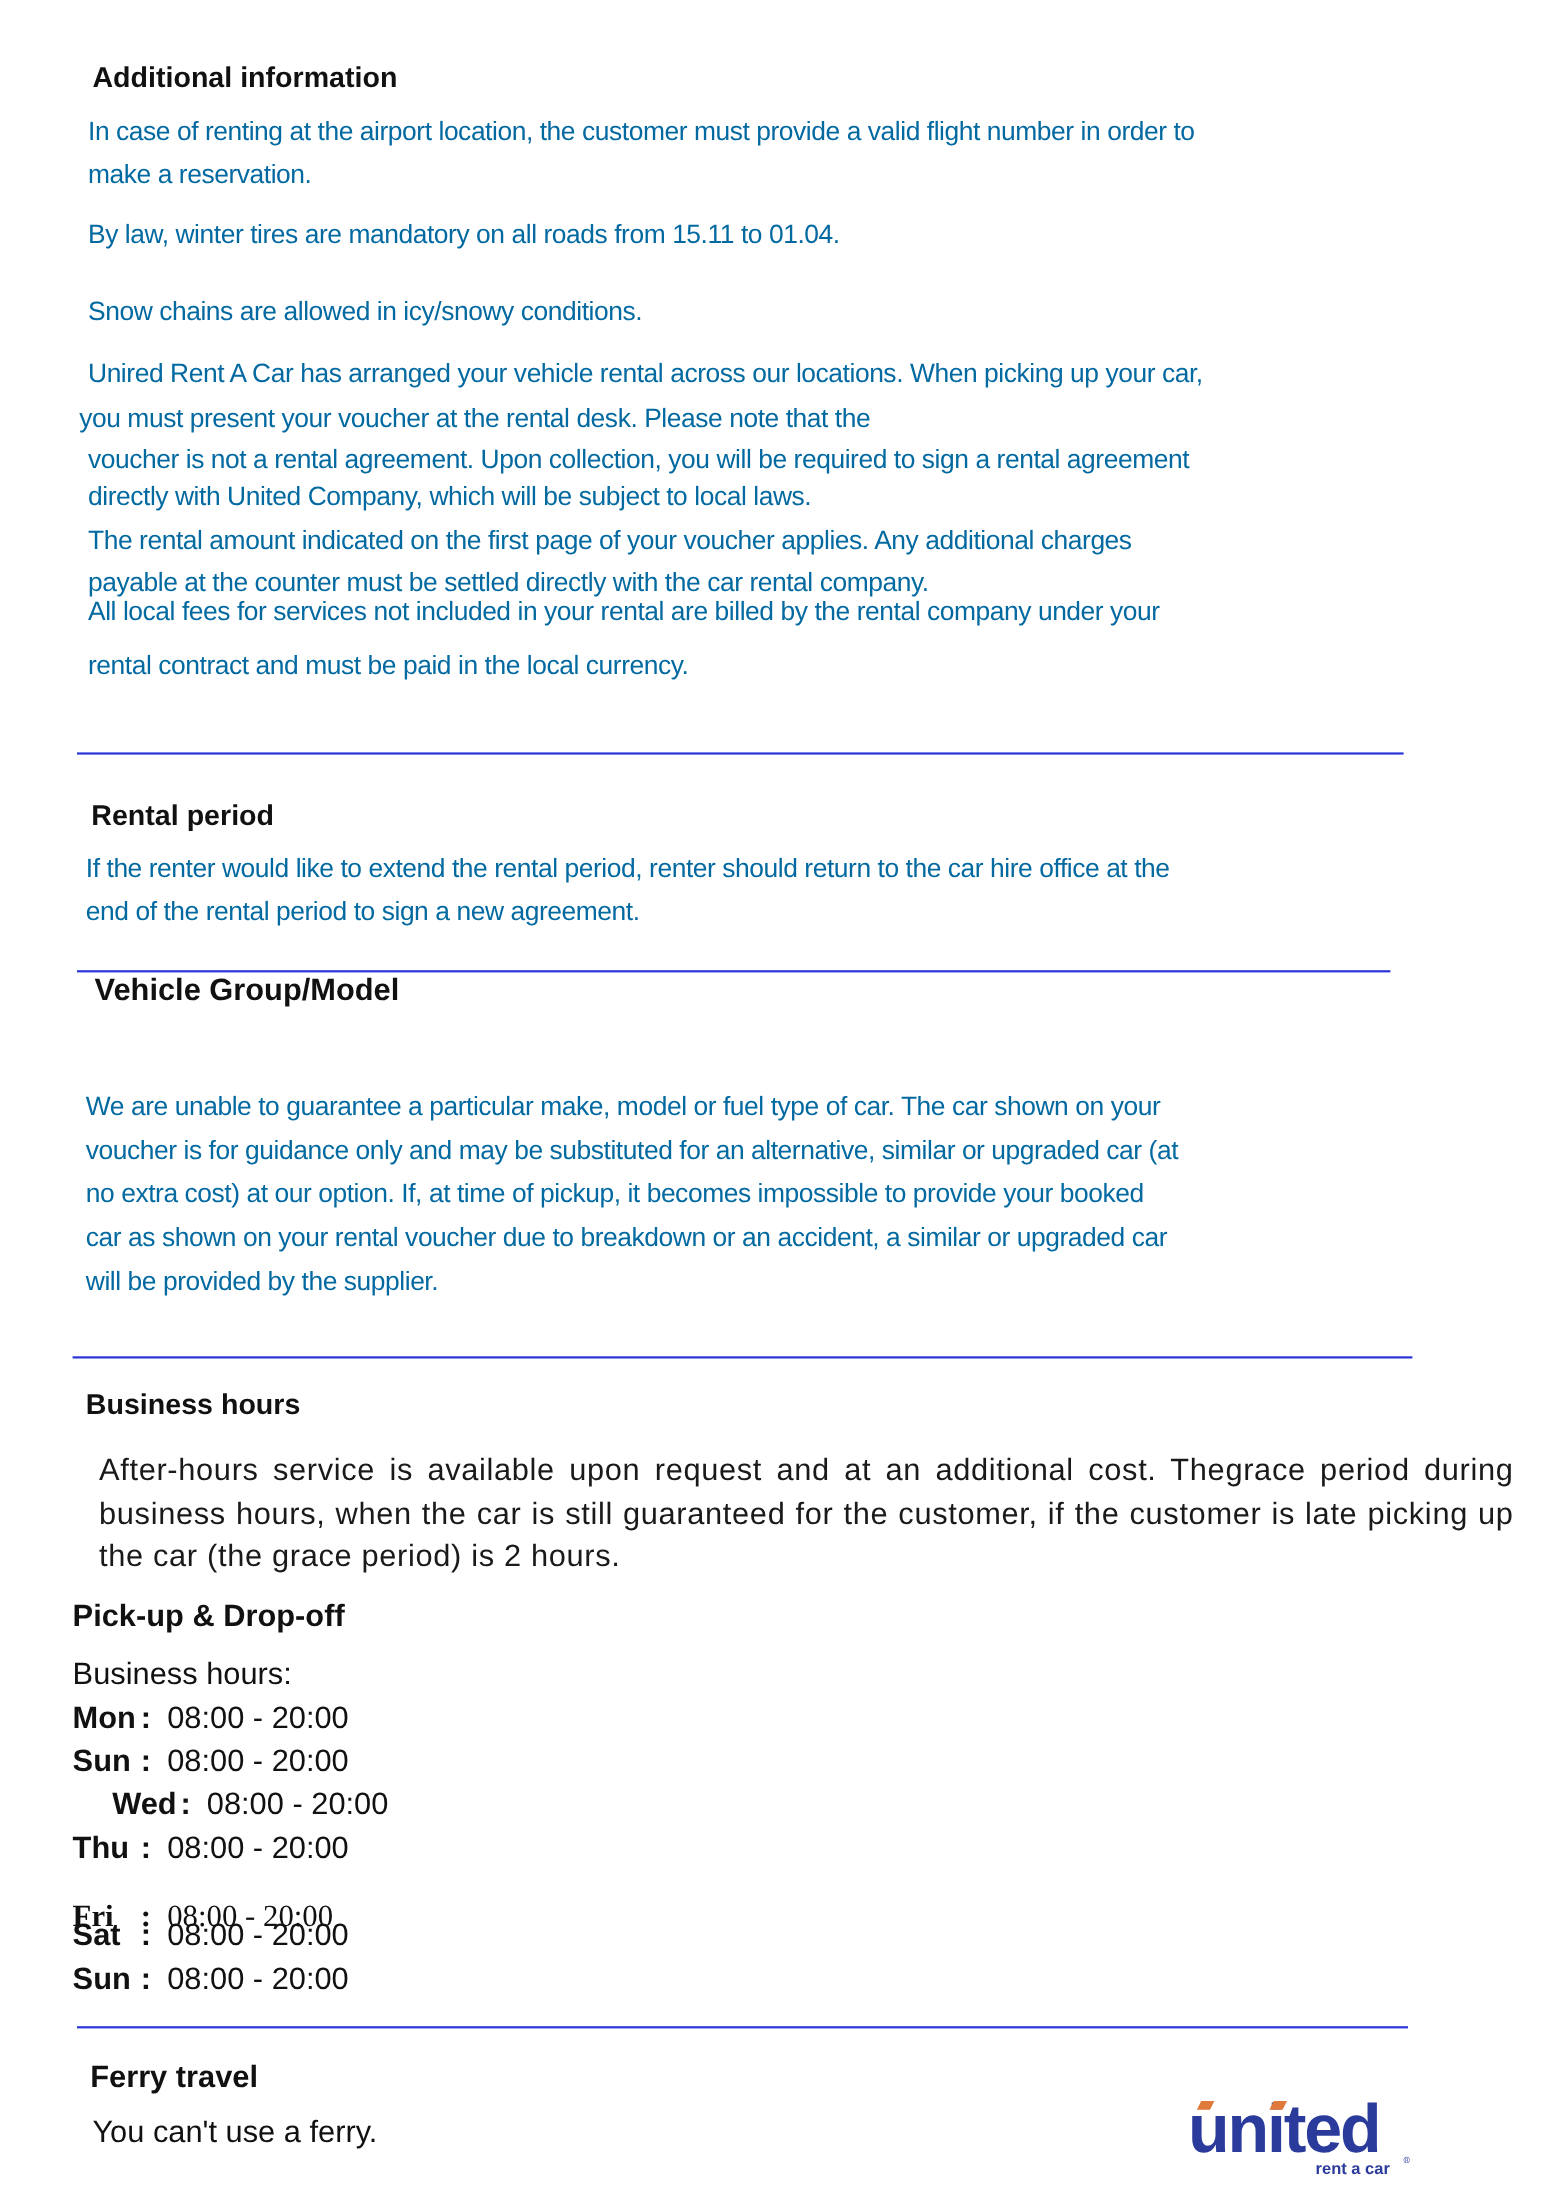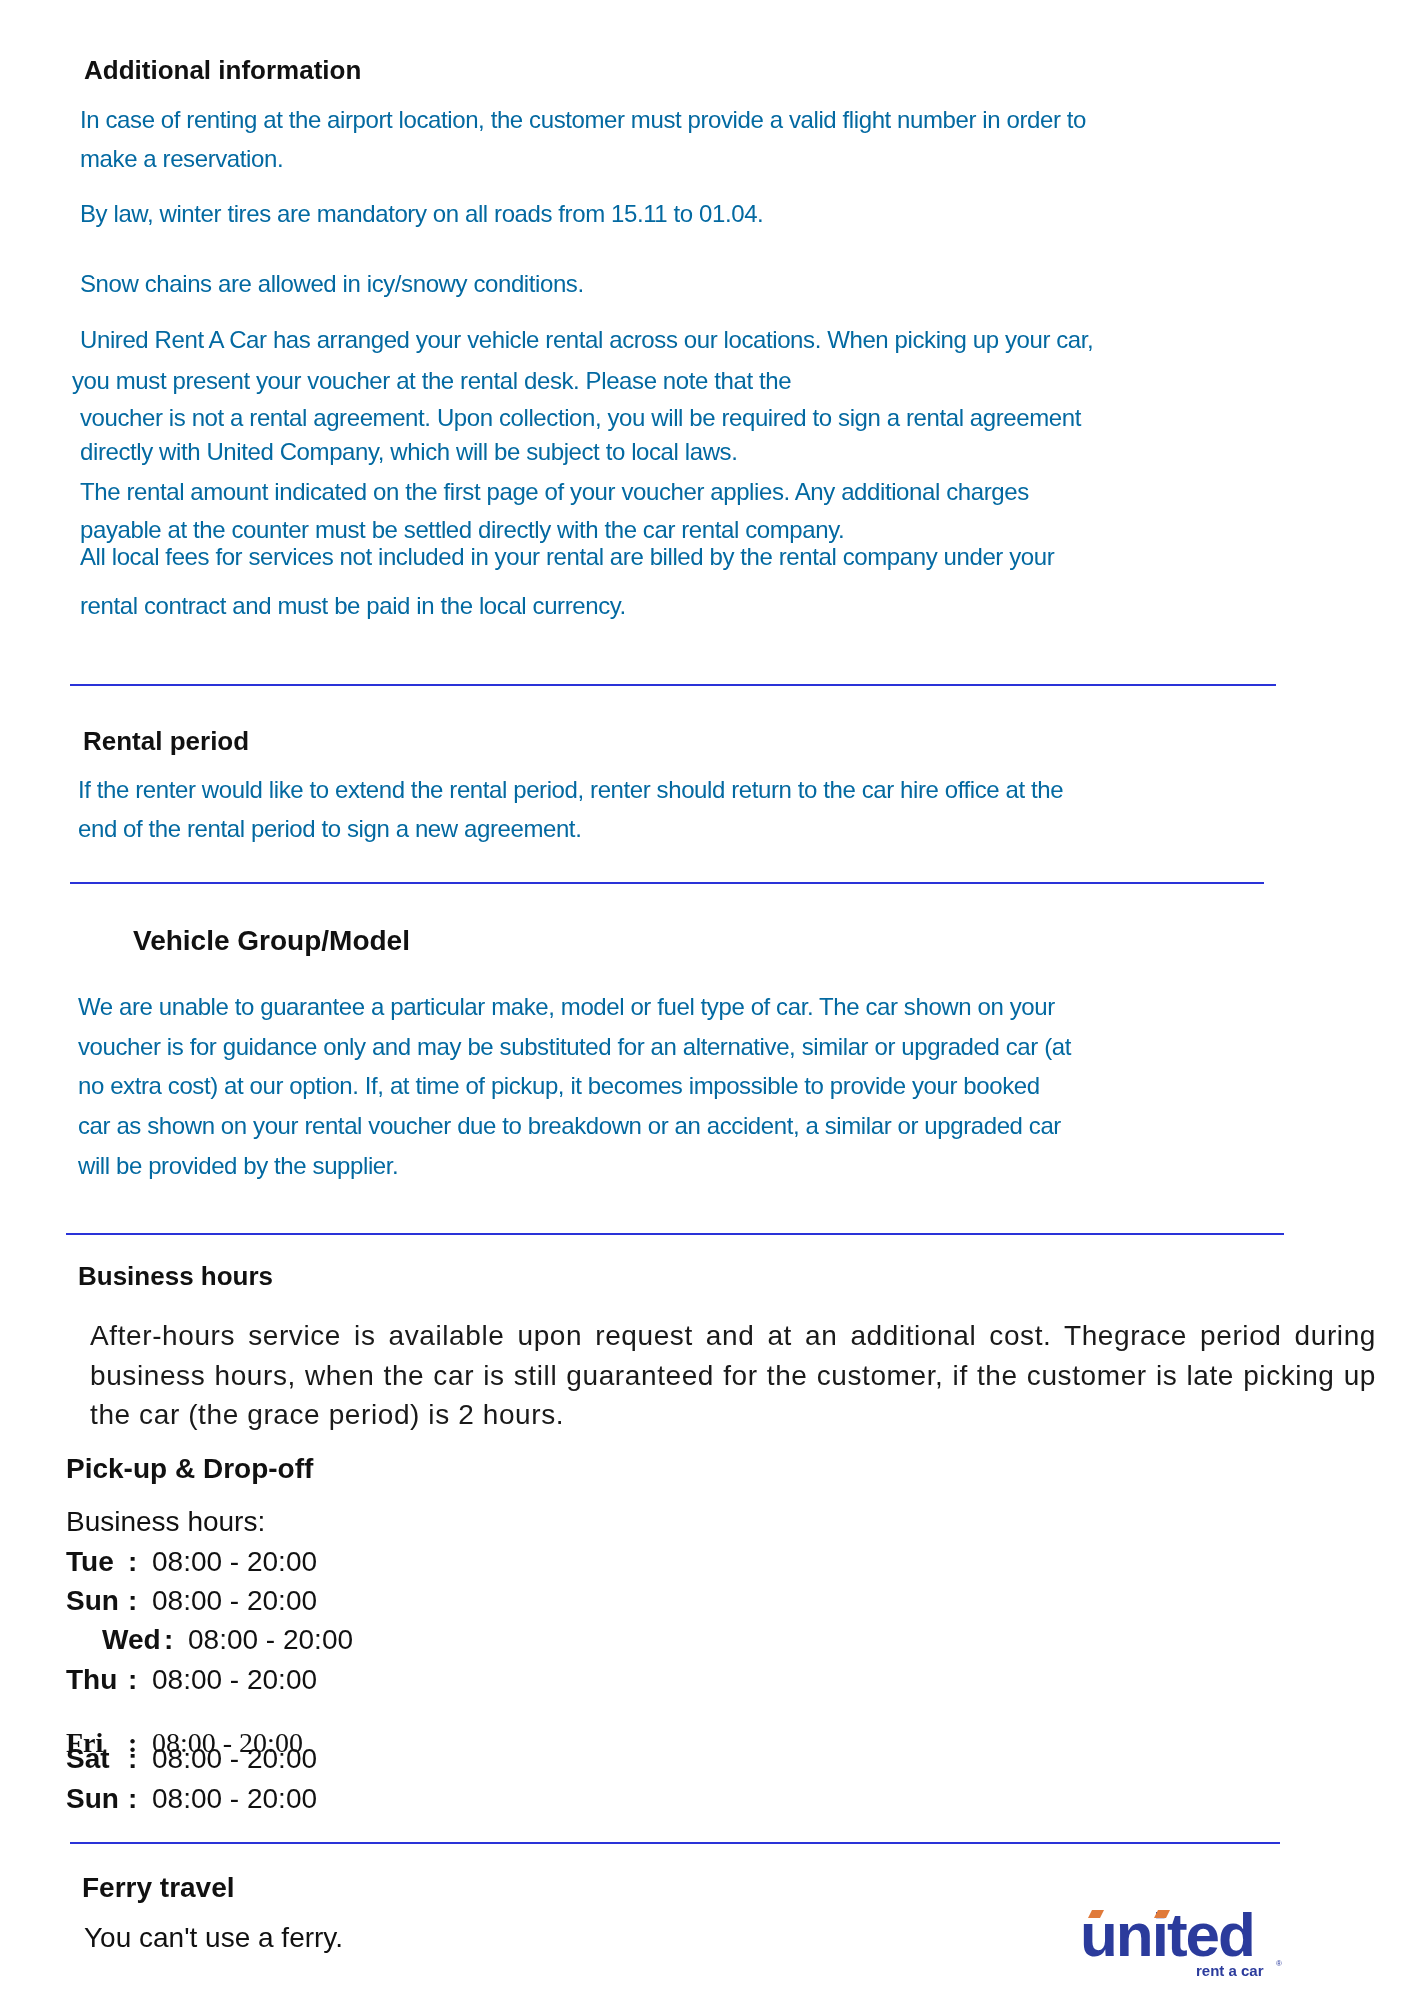--- a/index.html
+++ b/index.html
@@ -36,36 +36,36 @@
 <div class="abs p" style="left:80px; top:592px;">rental contract and must be paid in the local currency.</div>
 
 <div class="divider" style="left: 70px; top: 684px; width: 1206px; background: rgb(42, 51, 216);"></div>
 
 <div class="abs h" style="left:83px; top:726px;">Rental period</div>
 <div class="abs p" style="left:78px; top:776px;">If the renter would like to extend the rental period, renter should return to the car hire office at the</div>
 <div class="abs p" style="left:78px; top:815px;">end of the rental period to sign a new agreement.</div>
 
 <div class="divider" style="left: 70px; top: 882px; width: 1194px; background: rgb(42, 51, 216);"></div>
 
-<div class="abs h2" style="left:86px; top:925px;margin-left:47px;">Vehicle Group/Model</div>
+<div class="abs h2" style="left:86px; top:884px;">Vehicle Group/Model</div>
 <div class="abs p" style="left:78px; top:993px;">We are unable to guarantee a particular make, model or fuel type of car. The car shown on your</div>
 <div class="abs p" style="left:78px; top:1033px;">voucher is for guidance only and may be substituted for an alternative, similar or upgraded car (at</div>
 <div class="abs p" style="left:78px; top:1072px;">no extra cost) at our option. If, at time of pickup, it becomes impossible to provide your booked</div>
 <div class="abs p" style="left:78px; top:1112px;">car as shown on your rental voucher due to breakdown or an accident, a similar or upgraded car</div>
 <div class="abs p" style="left:78px; top:1152px;">will be provided by the supplier.</div>
 
 <div class="divider" style="left: 66px; top: 1233px; width: 1218px; background: rgb(42, 51, 216);"></div>
 
 <div class="abs h" style="left:78px; top:1261px;">Business hours</div>
 <div class="just" style="top:1316px;margin-left:24px;">After-hours service is available upon request and at an additional cost. Thegrace period during business hours, when the car is still guaranteed for the customer, if the customer is late picking up the car (the grace period) is 2 hours.</div>
 <div class="abs h2" style="left:66px; top:1453px;">Pick-up &amp; Drop-off</div>
 <div class="abs" style="left:66px; top:1506px; font-size:28px; color:#111;">Business hours:</div>
 
 <div id="hours-list">
-    <div class="hours-row" style="top: 1546px;"><span class="day">Tue</span><span class="colon">:</span><span class="time">08:00 - 20:00</span></div>
+    <div class="hours-row" style="top: 1546px;"><span class="day">Mon</span><span class="colon">:</span><span class="time">08:00 - 20:00</span></div>
     <div class="hours-row" style="top: 1585px;"><span class="day">Sun</span><span class="colon">:</span><span class="time">08:00 - 20:00</span></div>
     <div class="hours-row" style="top: 1624px; margin-left: 36px;"><span class="day">Wed</span><span class="colon">:</span><span class="time">08:00 - 20:00</span></div>
     <div class="hours-row" style="top: 1664px;"><span class="day">Thu</span><span class="colon">:</span><span class="time">08:00 - 20:00</span></div>
     <div class="hours-row" style="top: 1727px; font-family: Liberation Serif, serif;"><span class="day">Fri</span><span class="colon">:</span><span class="time">08:00 - 20:00</span></div>
     <div class="hours-row" style="top: 1743px;"><span class="day">Sat</span><span class="colon">:</span><span class="time">08:00 - 20:00</span></div>
     <div class="hours-row" style="top: 1783px;"><span class="day">Sun</span><span class="colon">:</span><span class="time">08:00 - 20:00</span></div>
   </div>
 
 <div class="divider" style="left: 70px; top: 1842px; width: 1210px; background: rgb(42, 51, 216);"></div>
 

